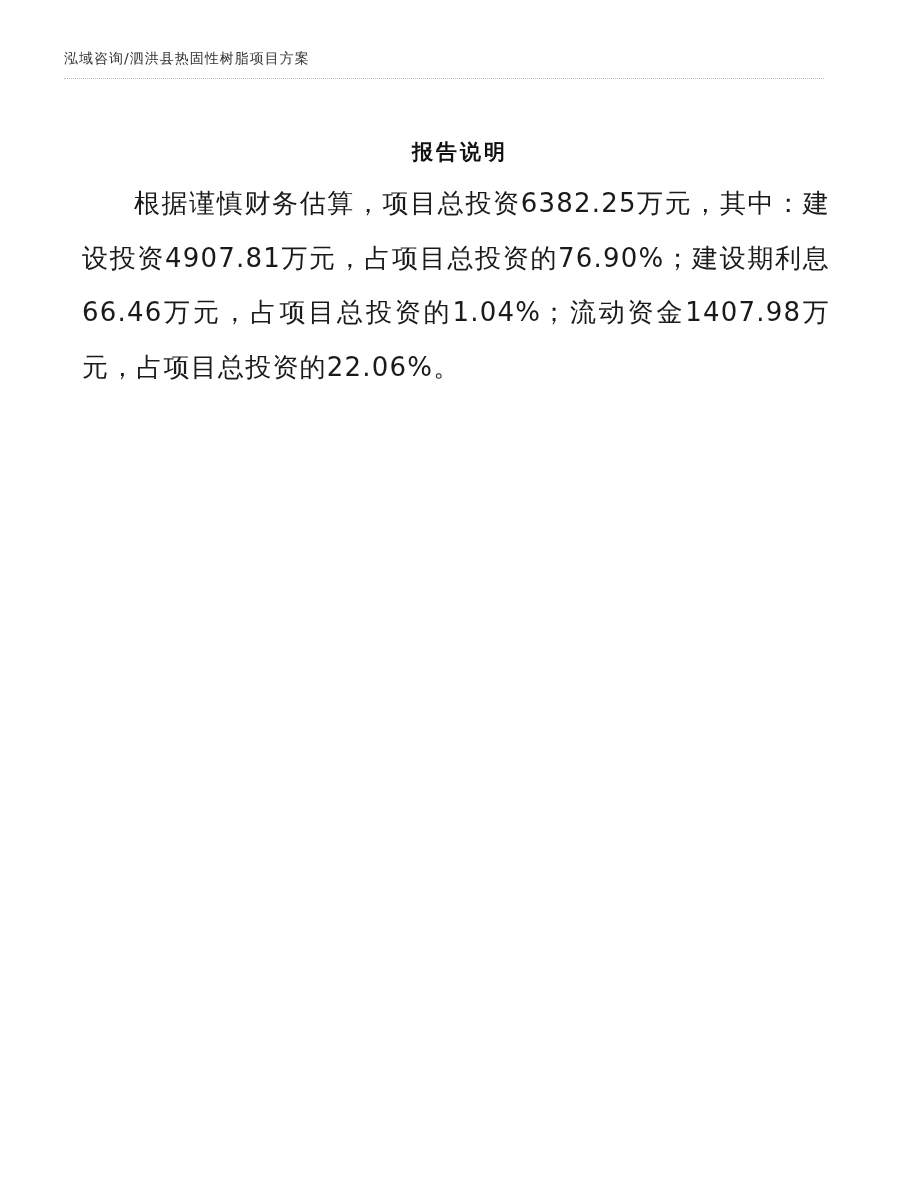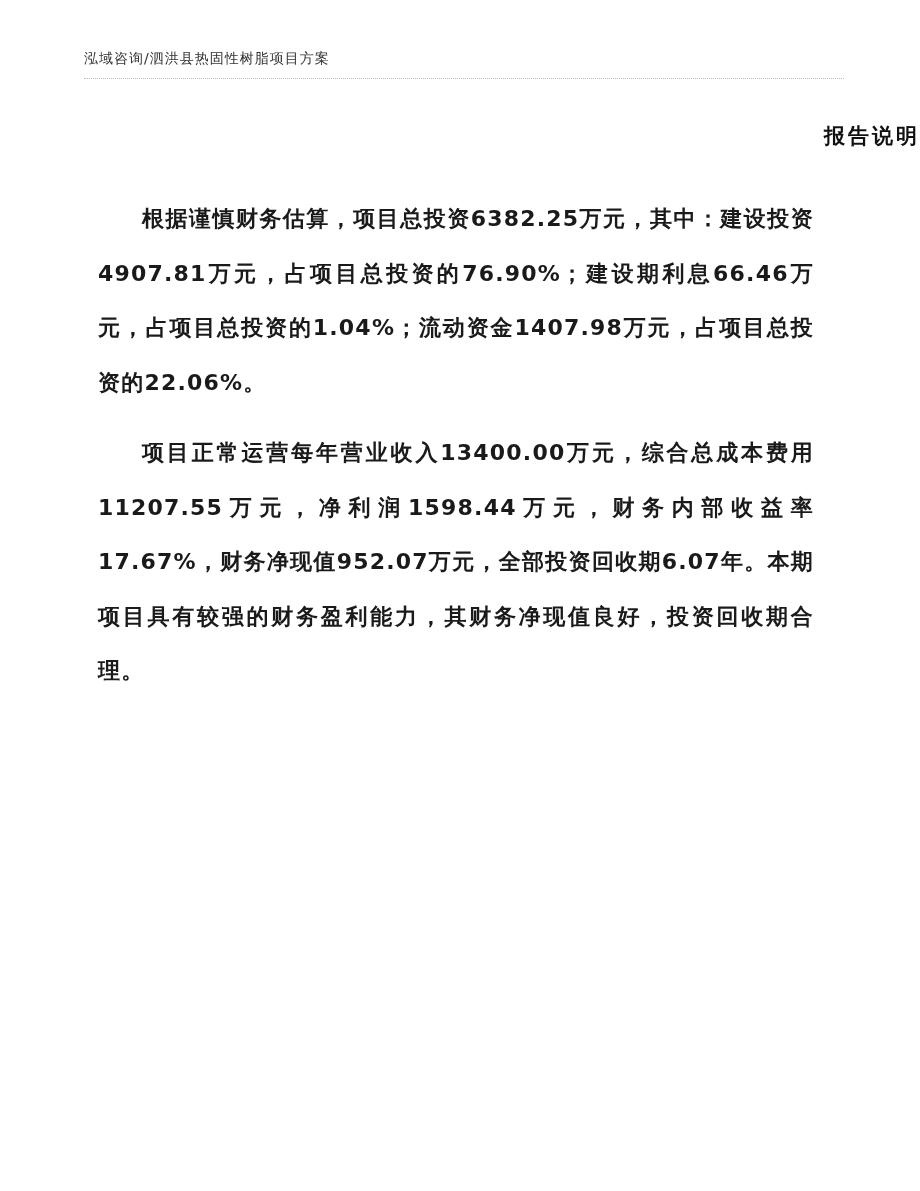--- a/index.html
+++ b/index.html
@@ -2,45 +2,44 @@
 <html><head>
   <meta charset="utf-8">
   <style>
     html, body { margin: 0; padding: 0; background: #ffffff; }
     body {
       width: 920px; height: 1191px; position: relative; overflow: hidden;
       font-family: "DejaVu Serif", "Liberation Serif", serif;
       color: #1a1a1a;
     }
     .page-header {
-      position: absolute; left: 84px; top: 50px; width: 760px;
+      position: absolute; left: 64px; top: 50px; width: 760px;
       font-size: 14px; color: #333; letter-spacing: 1px;
       padding-bottom: 10px;
       border-bottom: 1px dotted #bbb;
       font-family: "DejaVu Sans", "Liberation Sans", sans-serif;
     }
     .title {
       position: absolute; left: 0; right: 0; top: 122px;
       text-align: center; font-size: 21px; font-weight: bold; letter-spacing: 3px;
       color: #111;
       font-family: "DejaVu Sans", "Liberation Sans", sans-serif;
     }
     .body-text {
       position: absolute; left: 82px; top: 176px; width: 748px;
     }
     .para {
-      margin: 16px; font-size: 22px; line-height: 54.5px; text-indent: 2em;
+      margin: 0; font-size: 26px; line-height: 54.5px; text-indent: 2em;
       text-align: justify; letter-spacing: 1.2px;
       font-family: "DejaVu Sans", "Liberation Sans", sans-serif;
-      font-weight: 700;
+      font-weight: 400;
     }
   </style>
 </head>
 <body>
 
 <div class="page-header">泓域咨询/泗洪县热固性树脂项目方案</div>
 
-<h1 class="title" style="margin:0;text-align:right;">报告说明</h1>
+<h1 class="title" style="margin:16px;">报告说明</h1>
 
 <div class="body-text">
   <p class="para">根据谨慎财务估算，项目总投资6382.25万元，其中：建设投资4907.81万元，占项目总投资的76.90%；建设期利息66.46万元，占项目总投资的1.04%；流动资金1407.98万元，占项目总投资的22.06%。</p>
-  <p class="para">项目正常运营每年营业收入13400.00万元，综合总成本费用11207.55万元，净利润1598.44万元，财务内部收益率17.67%，财务净现值952.07万元，全部投资回收期6.07年。本期项目具有较强的财务盈利能力，其财务净现值良好，投资回收期合理。</p>
 </div>
 
 </body></html>

